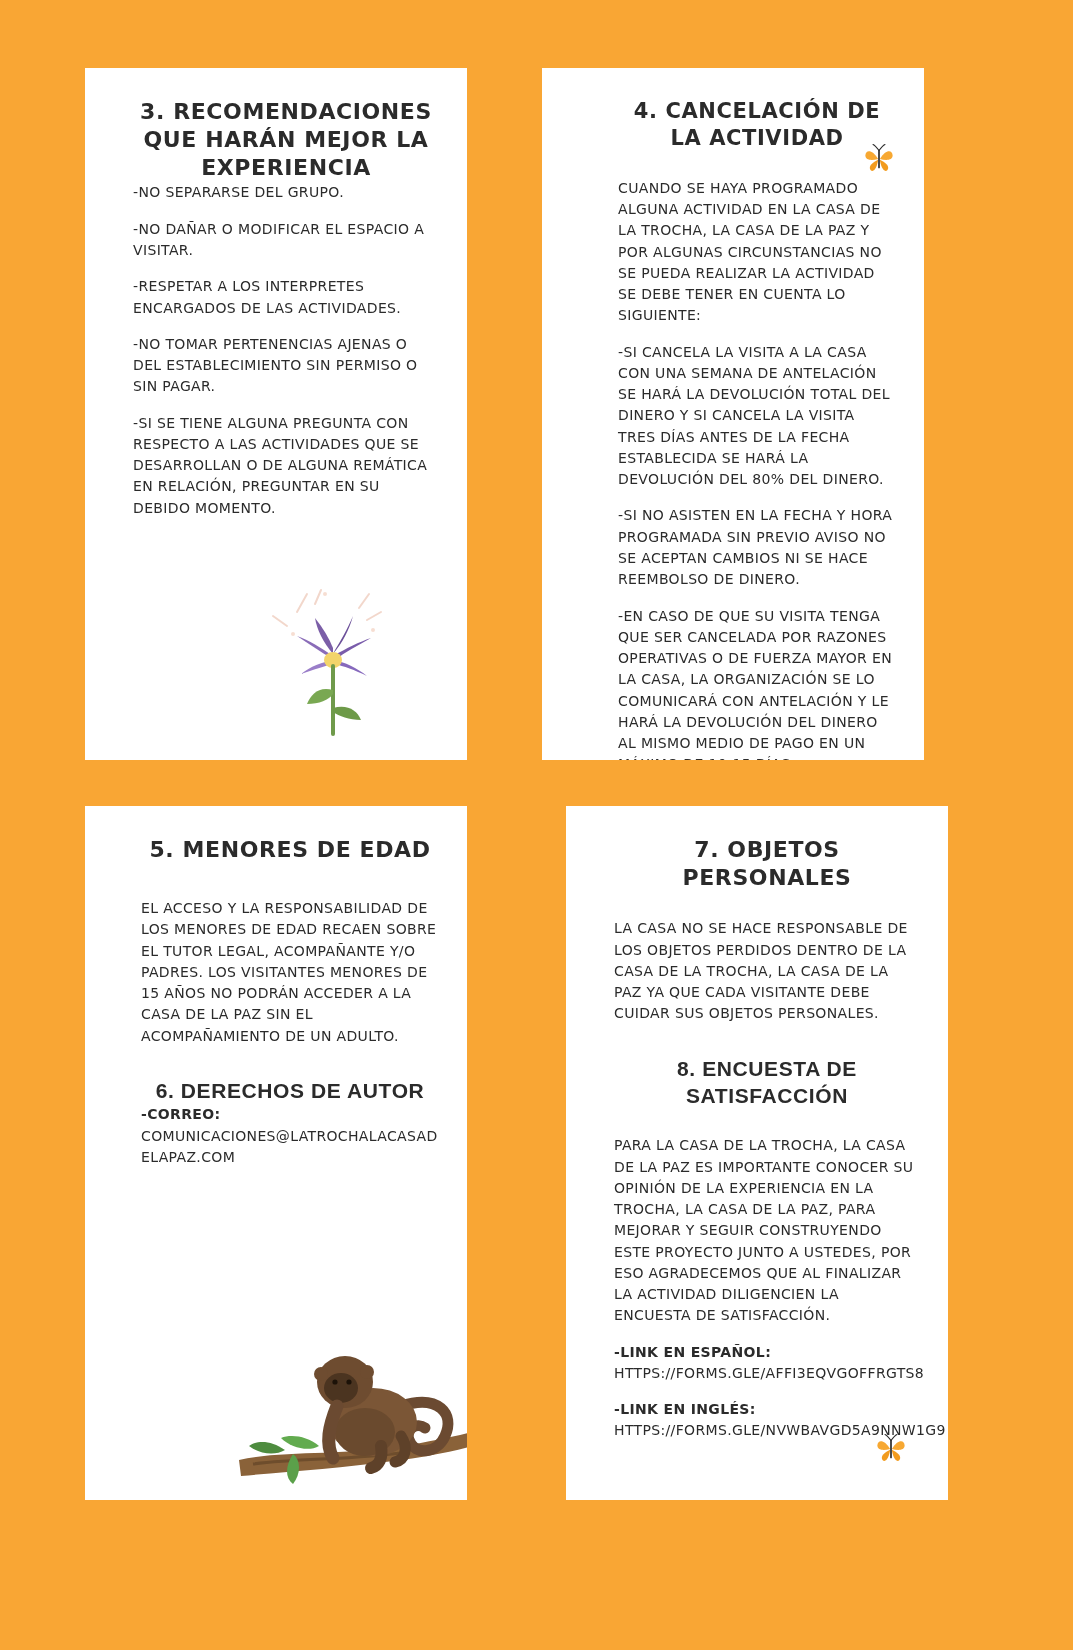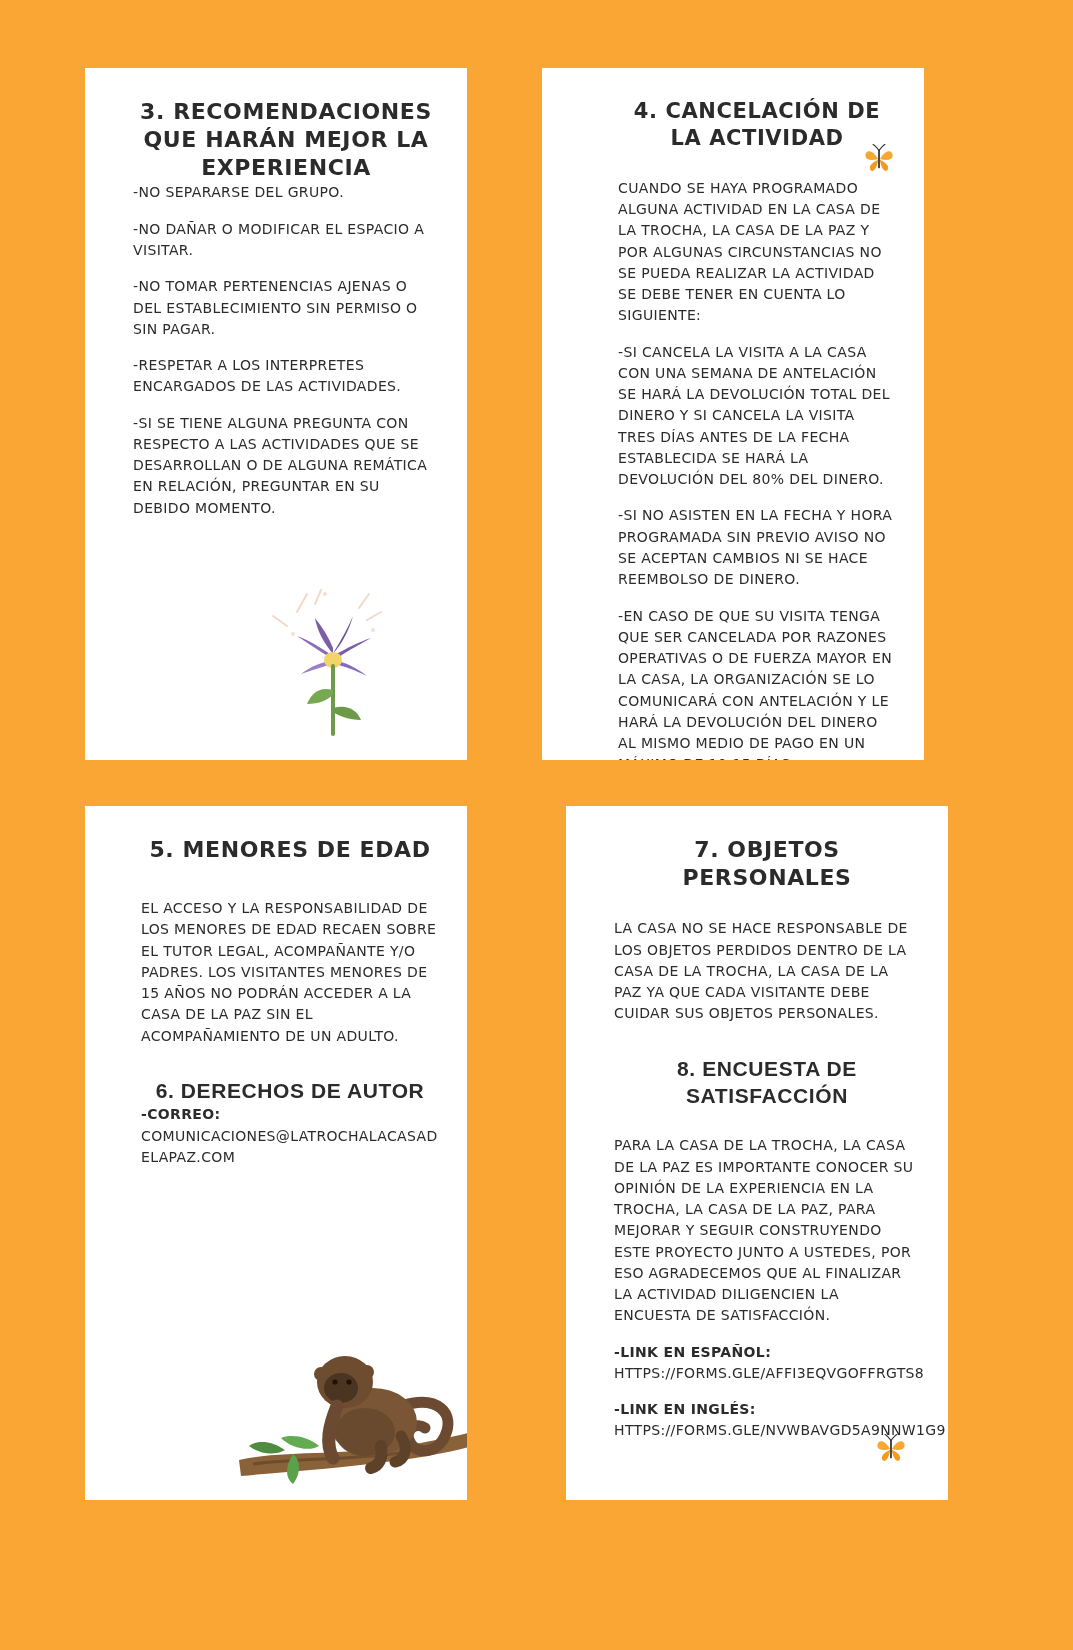--- a/index.html
+++ b/index.html
@@ -116,22 +116,22 @@
 <body>
 
 <div class="page">
   <div class="grid">
 
     <div class="card card-3">
       <div class="inner">
         <h1 class="card-title">3. RECOMENDACIONES QUE HARÁN MEJOR LA EXPERIENCIA</h1>
         <p class="body">-NO SEPARARSE DEL GRUPO.</p>
         <p class="body">-NO DAÑAR O MODIFICAR EL ESPACIO A VISITAR.</p>
+        <p class="body">-RESPETAR A LOS INTERPRETES ENCARGADOS DE LAS ACTIVIDADES.</p>
         <p class="body">-NO TOMAR PERTENENCIAS AJENAS O DEL ESTABLECIMIENTO SIN PERMISO O SIN PAGAR.</p>
-        <p class="body">-RESPETAR A LOS INTERPRETES ENCARGADOS DE LAS ACTIVIDADES.</p>
         <p class="body">-SI SE TIENE ALGUNA PREGUNTA CON RESPECTO A LAS ACTIVIDADES QUE SE DESARROLLAN O DE ALGUNA REMÁTICA EN RELACIÓN, PREGUNTAR EN SU DEBIDO MOMENTO.</p>
 
         <div class="flower">
           <svg viewBox="0 0 140 160" xmlns="http://www.w3.org/2000/svg">
             <g opacity="0.55">
               <path d="M34 30 L44 12 M52 22 L58 8 M24 44 L10 34" stroke="#e8b7a2" stroke-width="2" stroke-linecap="round"></path>
               <path d="M96 26 L106 12 M104 38 L118 30" stroke="#e8b7a2" stroke-width="2" stroke-linecap="round"></path>
               <circle cx="30" cy="52" r="2" fill="#f0c4ae"></circle>
               <circle cx="110" cy="48" r="2" fill="#f0c4ae"></circle>
               <circle cx="62" cy="12" r="2" fill="#f0c4ae"></circle>

